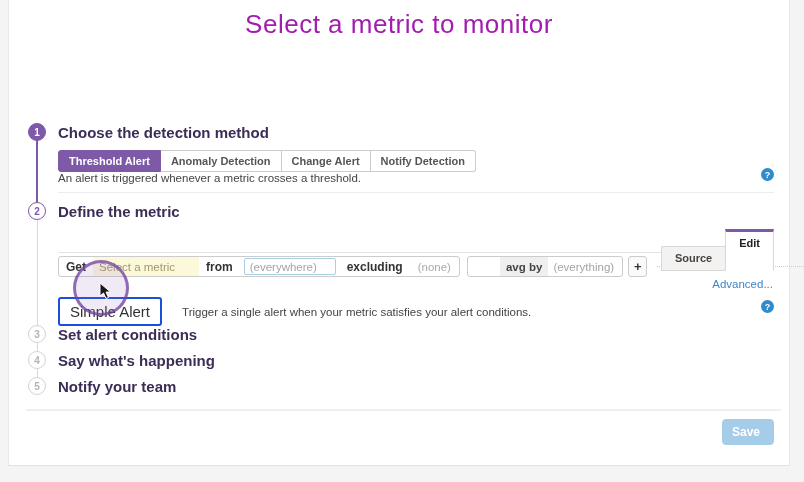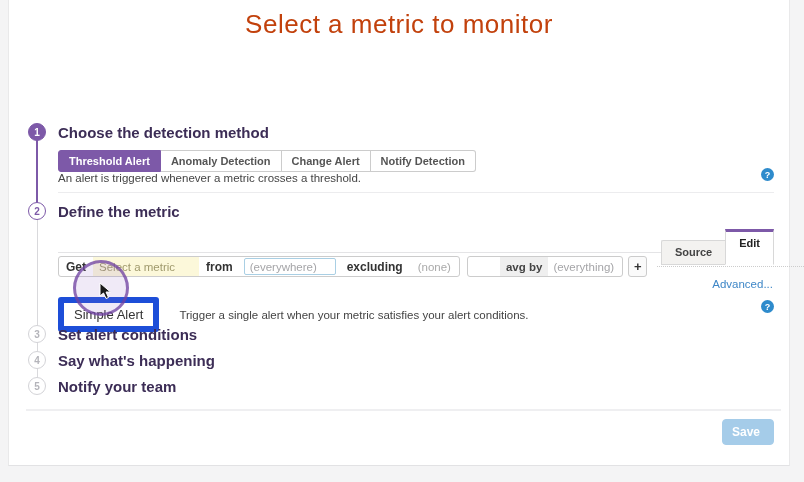--- a/index.html
+++ b/index.html
@@ -5,21 +5,21 @@
   * { margin:0; padding:0; box-sizing:border-box; }
   html,body { width:804px; height:482px; }
   body { font-family:"Liberation Sans", sans-serif; background:#f4f4f5; overflow:hidden; }
   .card {
     position:relative; margin-left:8px; width:782px; height:466px;
     background:#fff; border-left:1px solid #e9e9ea; border-right:1px solid #e9e9ea;
     border-bottom:1px solid #e2e2e4;
   }
   .page-title {
     text-align:center; padding-top:9px; font-size:26px; font-weight:300;
-    color:#c2410c; letter-spacing:0.5px;
+    color:#a21caf; letter-spacing:0.5px;
   }
   
   .connector { position:absolute; width:2px; }
   .connector.purple { left:27px; top:137px; height:70px; background:#7d59a8; }
   .connector.gray { left:27.5px; top:214px; height:172px; width:1.5px; background:#d9d9dc; }
   .step-circle {
     position:absolute; width:18px; height:18px; border-radius:50%;
     font-size:10px; font-weight:bold; display:flex; align-items:center; justify-content:center;
     background:#fff; z-index:2;
   }
@@ -44,21 +44,21 @@
     position:absolute; width:13px; height:13px; border-radius:50%; background:#2e8bcc;
     color:#fff; font-size:9px; font-weight:bold; display:flex; align-items:center;
     justify-content:center; cursor:pointer;
   }
   .divider { position:absolute; height:1px; background:#ececee; }
   
   .editor-tabs { position:absolute; right:15px; top:229px; display:flex; z-index:3; }
   .editor-tab {
     font-size:11px; font-weight:bold; padding:5px 13px 6px; cursor:pointer;
   }
-  .editor-tab.source { background:#f3f2f0; border:1px solid #d8d8d8; border-right:none; color:#444; border-radius:2px 0 0 0; margin-top:11px; }
+  .editor-tab.source { background:#f3f2f0; border:1px solid #d8d8d8; border-right:none; color:#444; border-radius:2px 0 0 0; margin-top:17px; }
   .editor-tab.edit { background:#fff; border:1px solid #d8d8d8; border-top:3px solid #7d59a8; border-bottom:1px solid #fff; color:#222; }
   .panel-top { position:absolute; left:49px; right:15px; top:252px; height:1px; background:#e4e4e6; }
   
   .query-row { position:absolute; left:49px; top:256px; display:flex; align-items:stretch; height:21px; }
   .query-main { display:flex; align-items:center; border:1px solid #ccc; border-radius:3px; background:#fff; }
   .q-label { font-size:12px; font-weight:bold; color:#333; padding:0 7px; }
   .q-plain { font-size:11.5px; color:#aaa; padding:0 8px; }
   input.metric-input {
     width:106px; height:100%; border:none; outline:none; background:#fcf8da;
     font-size:11.5px; padding:0 6px; color:#555; font-family:"Liberation Sans",sans-serif;
@@ -88,21 +88,21 @@
   .advanced-link { position:absolute; right:16px; top:278px; font-size:11.5px; color:#3f87c7; cursor:pointer; }
   
   .cursor-halo {
     position:absolute; left:64px; top:260px; width:56px; height:56px; border-radius:50%;
     border:3px solid rgba(111,66,160,0.75); background:rgba(150,105,200,0.14); z-index:4;
   }
   .cursor-arrow { position:absolute; left:90px; top:282px; z-index:5; }
   
   .simple-alert-row { position:absolute; left:49px; top:297px; display:flex; align-items:center; }
   .simple-alert-btn {
-    font-size:13px; color:#333; background:#fff; border:6px solid #1d4ed8; border-radius:3px;
+    font-size:15px; color:#333; background:#fff; border:2px solid #1d4ed8; border-radius:3px;
     padding:4px 10px; cursor:pointer; white-space:nowrap;
   }
   .simple-alert-text { font-size:11.5px; color:#444; margin-left:20px; }
   
   .footer-btn {
     position:absolute; font-size:12px; font-weight:bold; border-radius:4px;
     padding:5px 13px; cursor:pointer; text-align:center;
   }
   .export-btn { right:84px; top:419px; background:#efefef; border:1px solid #ddd; color:#95959a; }
   .save-btn { right:15px; top:419px; background:#a5cce9; border:1px solid #a5cce9; color:#fff;padding-left:9px; }

